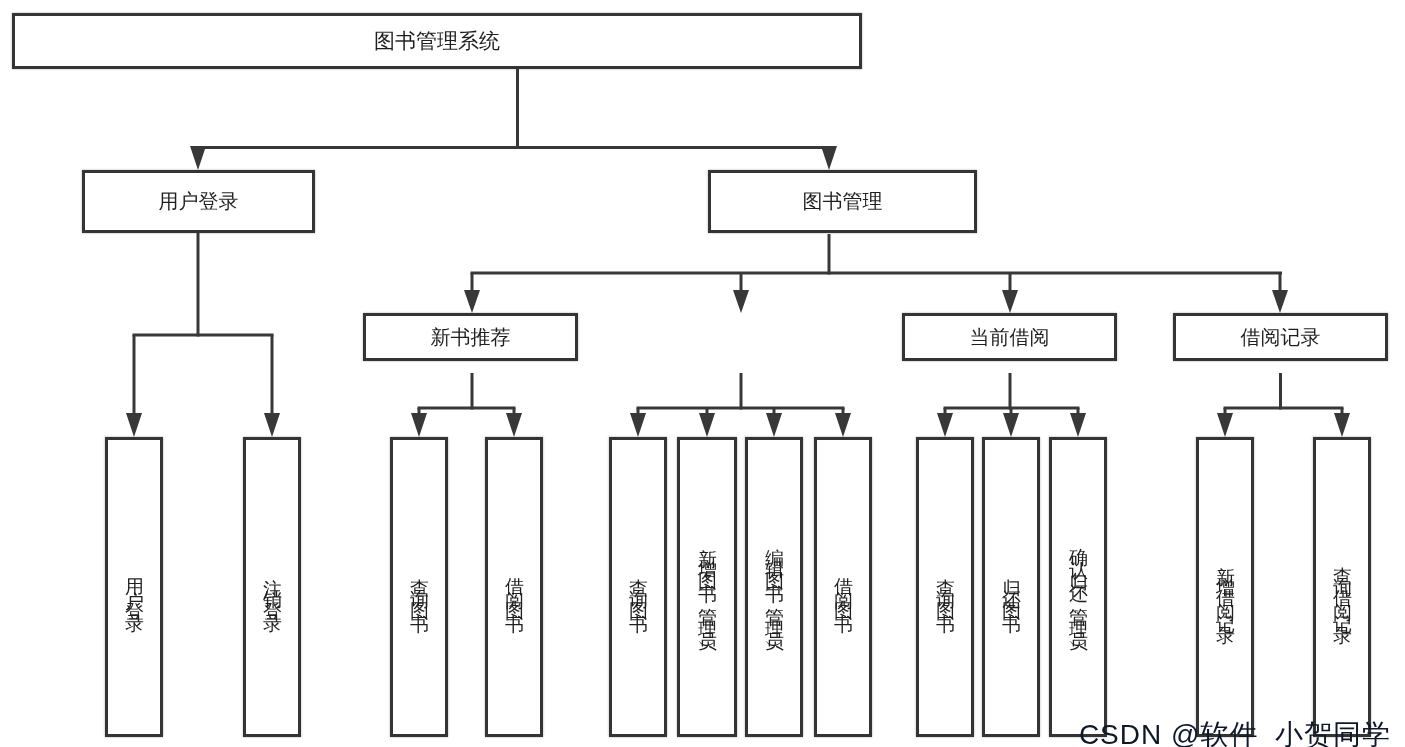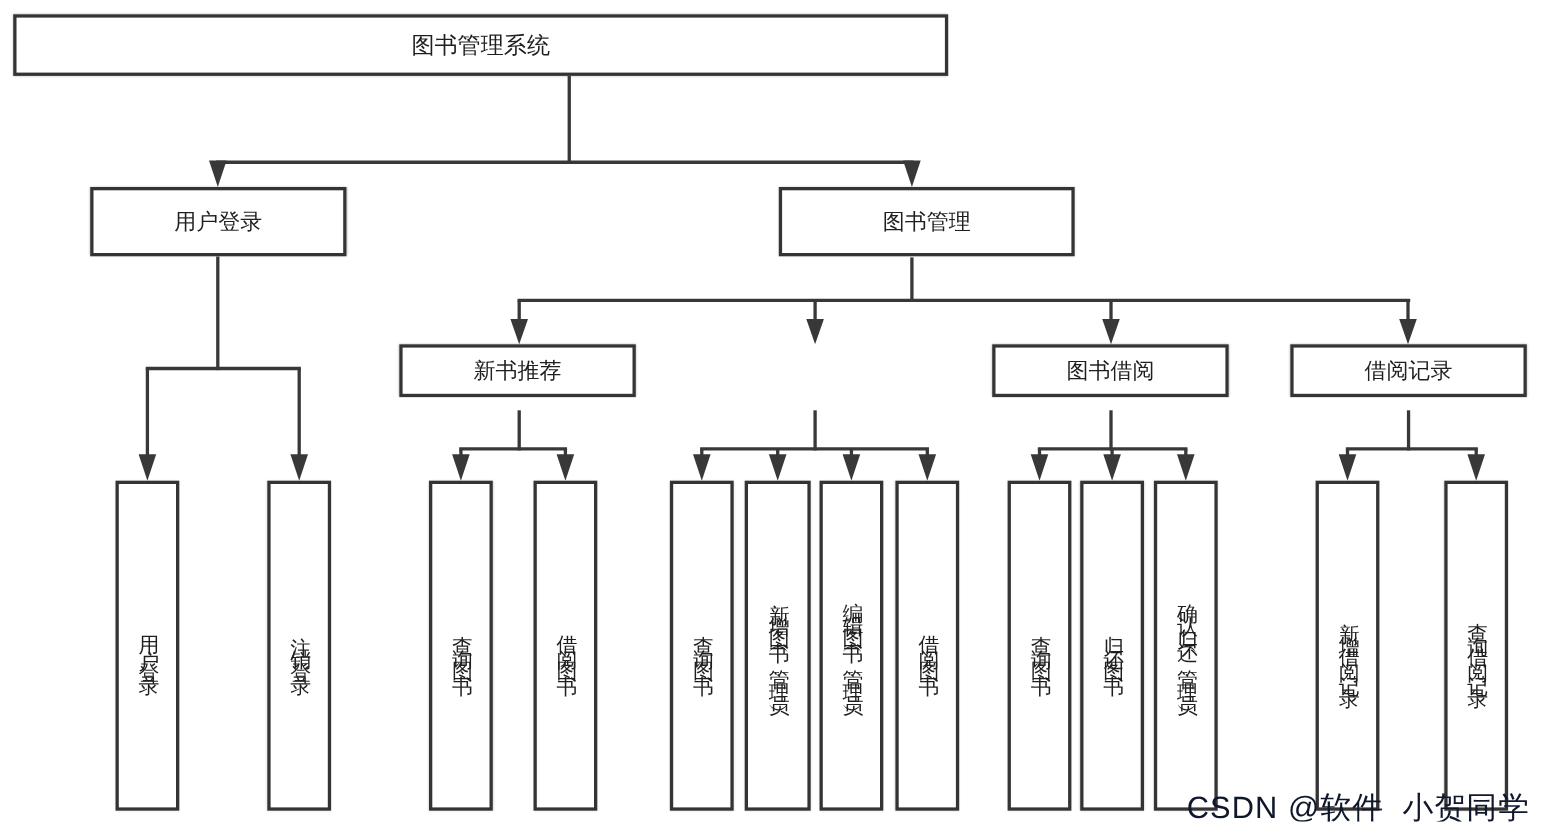--- a/index.html
+++ b/index.html
@@ -138,21 +138,21 @@
     <span>用户登录</span>
   </div>
   <div class="node l2-node l2-b">
     <span>图书管理</span>
   </div>
 
   <div class="node l3-node l3-a">
     <span>新书推荐</span>
   </div>
   <div class="node l3-node l3-c">
-    <span>图书借阅</span>
+    <span>当前借阅</span>
   </div>
   <div class="node l3-node l3-d">
     <span>借阅记录</span>
   </div>
 
   <div class="node leaf lf-0">
     <span class="vtext">用户登录</span>
   </div>
   <div class="node leaf lf-1">
     <span class="vtext">注销登录</span>

